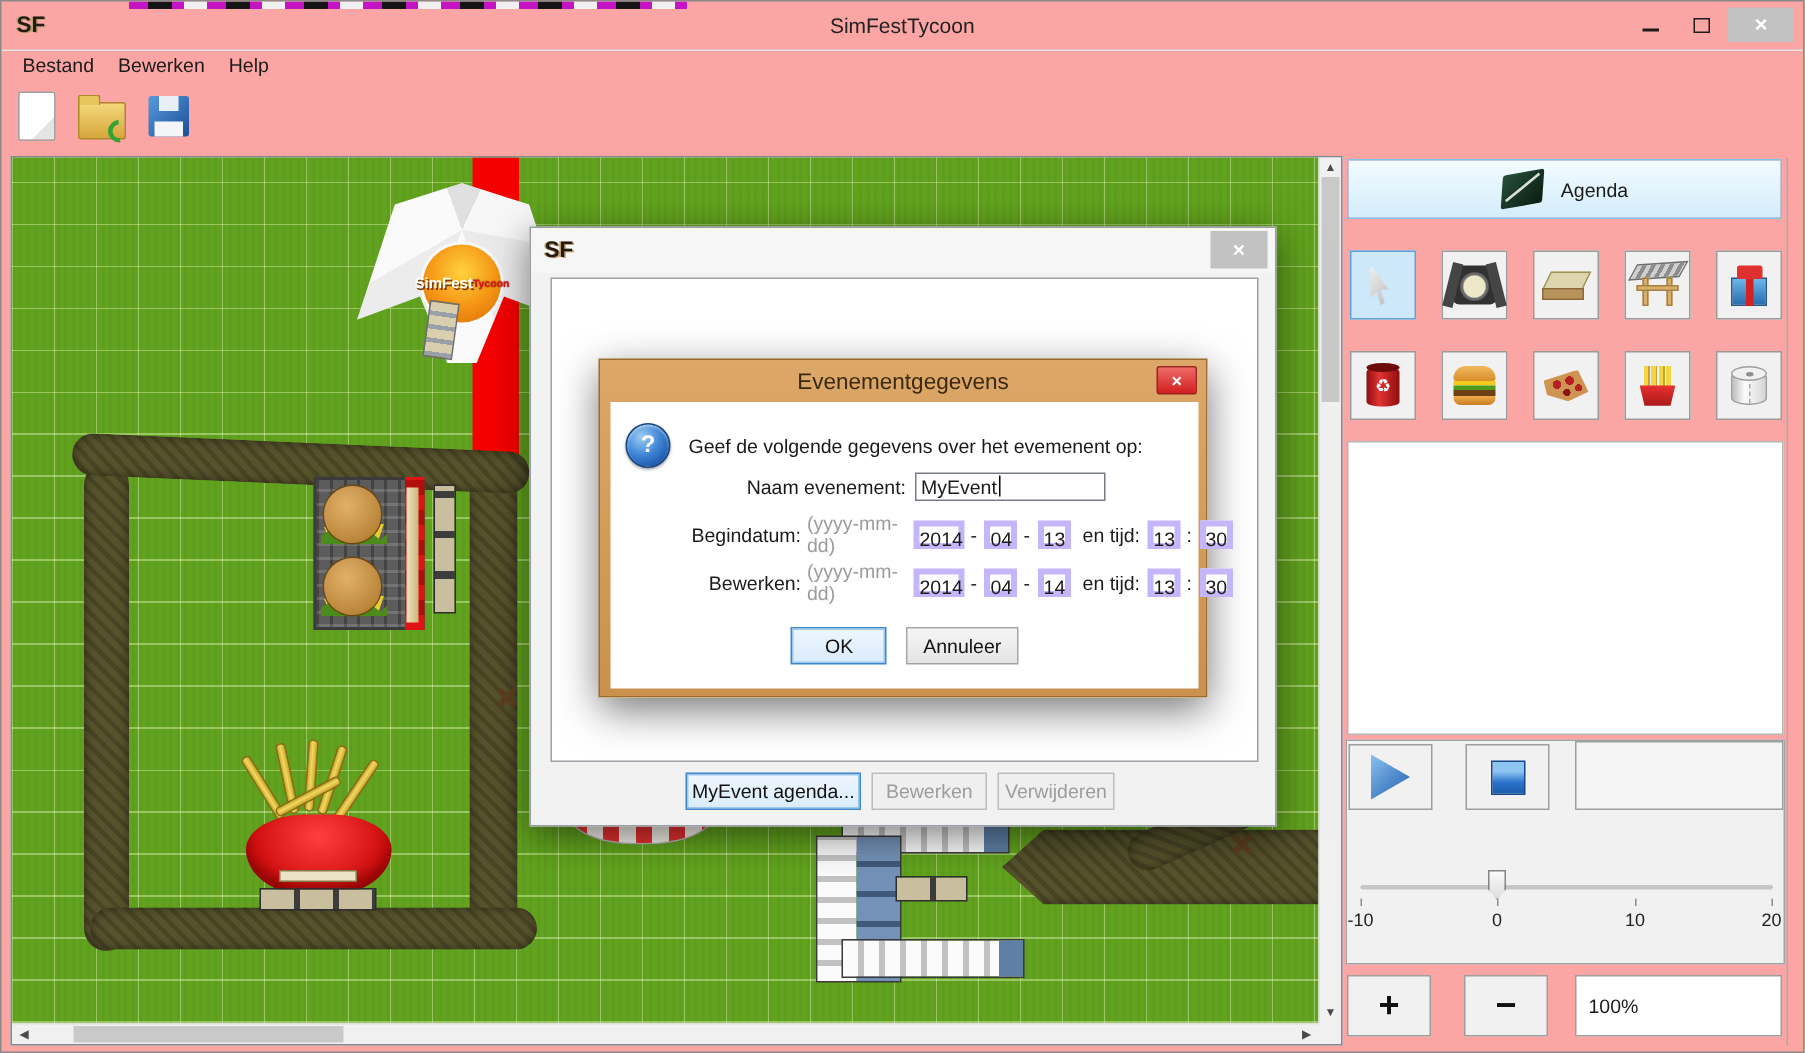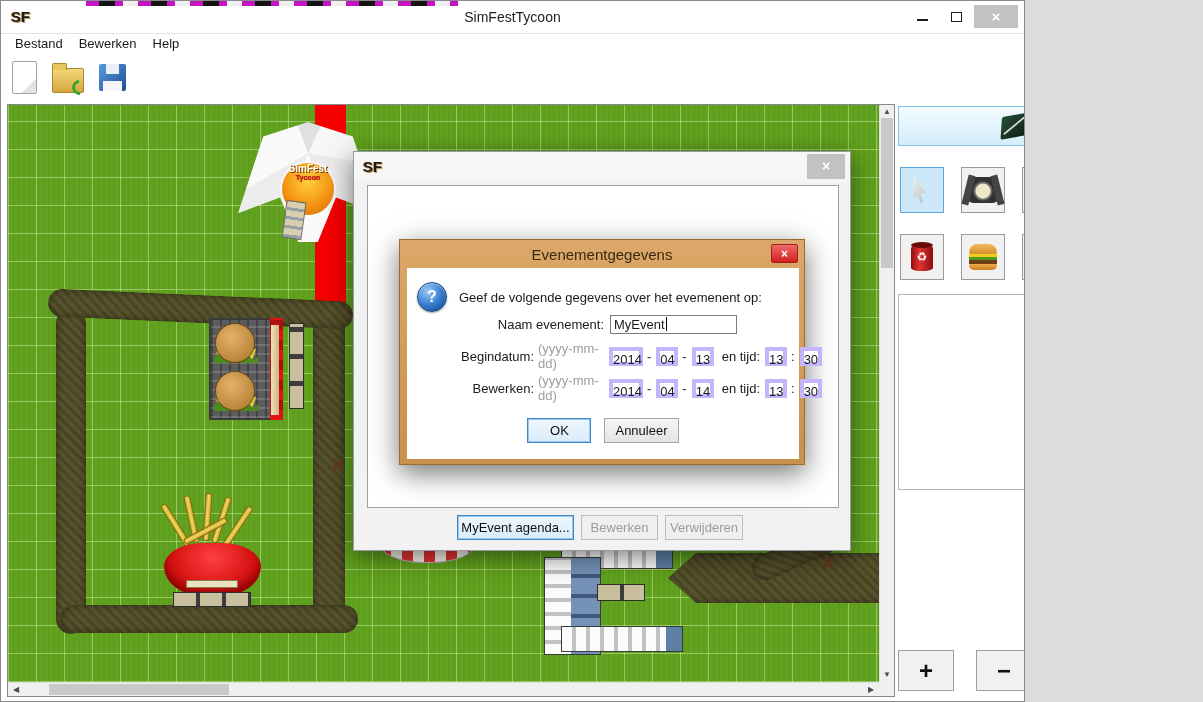--- a/index.html
+++ b/index.html
@@ -1,17 +1,17 @@
 <!DOCTYPE html>
 <html><head>
 <meta charset="utf-8">
 <style>
   * { box-sizing: border-box; margin:0; padding:0; }
   body { font-family:"Liberation Sans", sans-serif; background:#dcdcdc; }
-  .window { position:relative; width:1025px; height:702px; background:#ffffff;
+  .window { position:relative; width:1203px; height:702px; background:#fca5a5;
             border:1px solid #8a8a8a; overflow:hidden; font-size:13px; color:#1a1a1a; }
 
   
   .glitch { position:absolute; left:85px; top:0; width:372px; height:5px; z-index:99;
             background:repeating-linear-gradient(90deg,#c414c4 0 13px,#141414 13px 29px,#c414c4 29px 37px,#f0f0f0 37px 52px); }
 
   
   .titlebar { position:absolute; left:0; top:0; right:0; height:30px; }
   .sf-logo { font-weight:bold; font-size:15px; color:#241c12;
              text-shadow:1px 1px 0 #bb9f6d, -1px 0 0 #bb9f6d; }
@@ -72,22 +72,22 @@
               clip-path:polygon(0 50%, 13% 0, 100% 0, 100% 100%, 13% 100%); }
   .p-stub   { left:741px; top:436px; width:92px; height:26px; transform:rotate(-24deg); }
 
   .tent { position:absolute; left:230px; top:17px; width:140px; height:120px;
           background:conic-gradient(from 200deg at 50% 26%, #ececec 0 40deg, #fafafa 40deg 140deg,
                      #e0e0e0 140deg 185deg, #f7f7f7 185deg 260deg, #ebebeb 260deg 320deg, #fafafa 320deg);
           clip-path:polygon(50% 0, 82% 12%, 100% 76%, 70% 63%, 57% 100%, 43% 100%, 30% 63%, 0 76%, 18% 12%);
           filter:drop-shadow(1px 2px 2px rgba(0,0,0,.35)); }
   .tent-logo { position:absolute; left:50%; top:56%; transform:translate(-50%,-50%); width:52px; height:52px;
           border-radius:50%; background:radial-gradient(circle at 50% 35%, #ffd23e, #f59414 55%, #d86c08);
-          box-shadow:0 0 0 2px rgba(255,255,255,.65); display:flex; flex-direction:column;
-          align-items:center; }
+          box-shadow:0 0 0 2px rgba(255,255,255,.65); display:flex; 
+          align-items:center; justify-content:center; }
   .tl1 { font-size:10px; font-weight:bold; color:#fff; text-shadow:1px 1px 0 #7a3c00; }
   .tl2 { font-size:7px; font-weight:bold; color:#e01818; text-shadow:0 0 1px #5a0a0a; }
   .ladder { position:absolute; left:276px; top:96px; width:20px; height:38px;
           background:repeating-linear-gradient(0deg,#9aa0a8 0 3px,#d9cfae 3px 9px);
           border:1px solid #6e6e6e; transform:rotate(8deg); }
 
   .bstand { position:absolute; left:201px; top:213px; width:74px; height:102px; background:#5c5c5c;
           background-image:repeating-linear-gradient(0deg, rgba(255,255,255,.14) 0 2px, transparent 2px 9px),
                            repeating-linear-gradient(90deg, rgba(0,0,0,.28) 0 2px, transparent 2px 9px);
           border:2px solid #3b3b3b; }
@@ -462,20 +462,39 @@
     </div>
     <div class="tool r2 c5">
       <div class="ic-tp">
           <i class="tp-body"></i>
           <i class="tp-top"></i>
         </div>
     </div>
 
     <div class="side-panel"></div>
 
+    <div class="pb-box">
+      <div class="pbtn play">
+          <div class="tri"></div>
+        </div>
+      <div class="pbtn stop">
+          <div class="sq"></div>
+        </div>
+      <div class="status-box"></div>
+      <div class="track"></div>
+      <div class="thumb"></div>
+      <i class="tick tk0"></i>
+      <i class="tick tk1"></i>
+      <i class="tick tk2"></i>
+      <i class="tick tk3"></i>
+      <span class="slabel sl0">-10</span>
+      <span class="slabel sl1">0</span>
+      <span class="slabel sl2">10</span>
+      <span class="slabel sl3">20</span>
+    </div>
 
     <div class="zbtn plus">+</div>
     <div class="zbtn minus">−</div>
     <div class="zoom-field">100%</div>
   </div>
 
   <div class="agendas">
     <div class="ad-title">
       <span class="sf-logo ad-logo">SF</span>
       <span class="ad-close">×</span>

